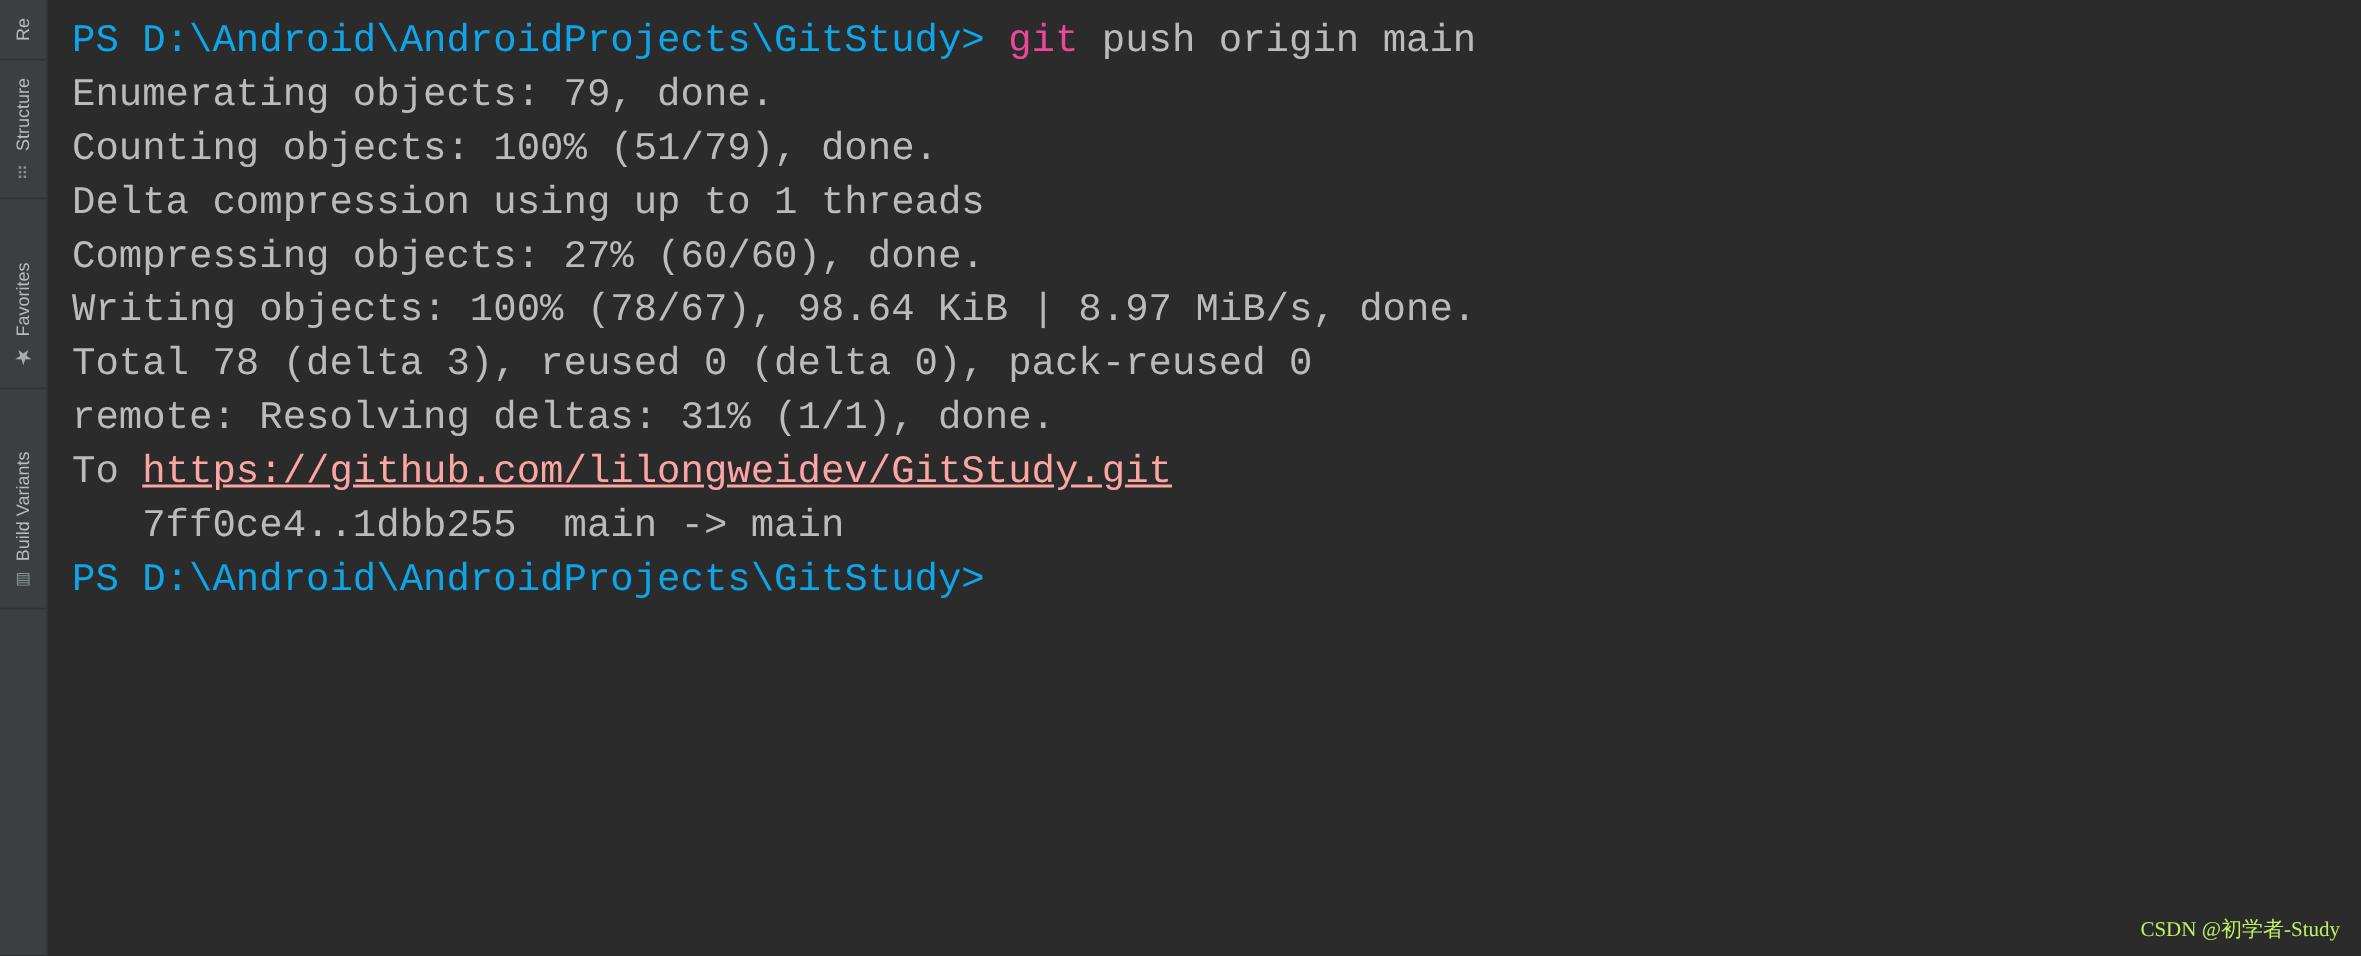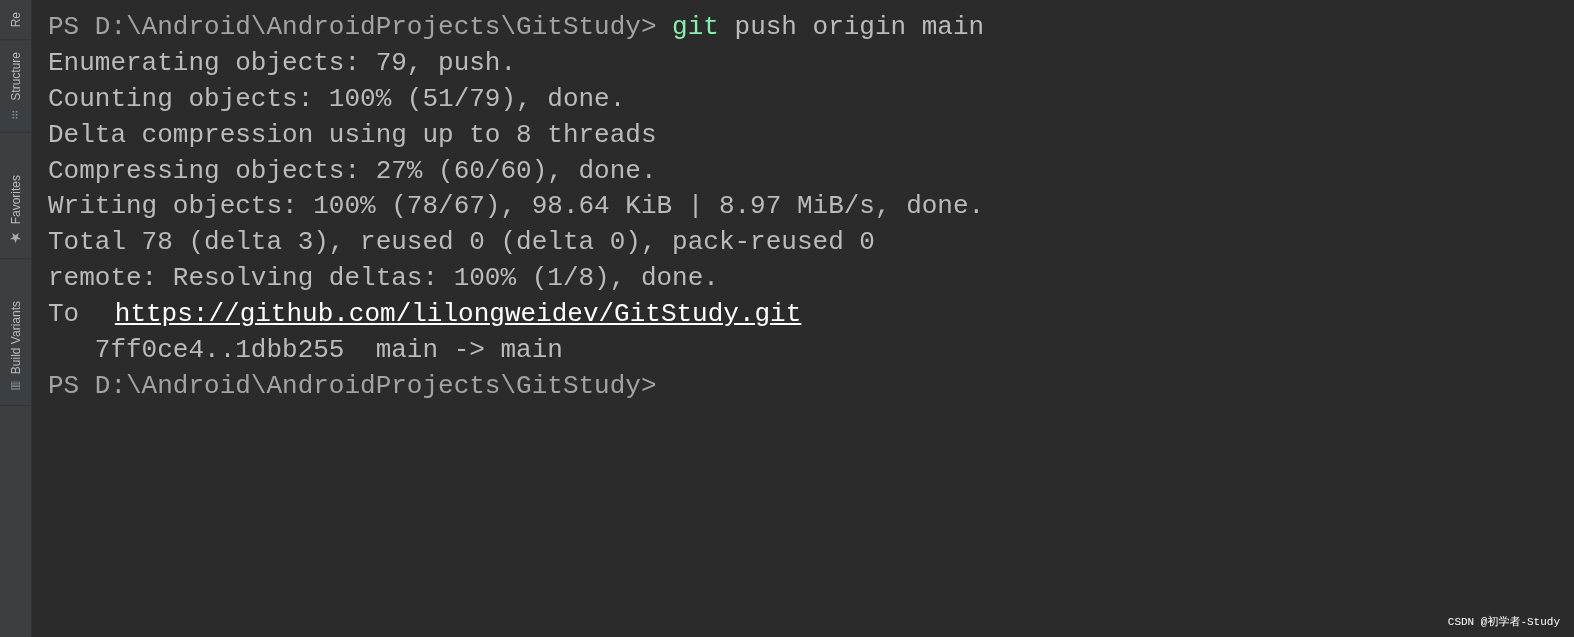--- a/index.html
+++ b/index.html
@@ -53,39 +53,38 @@
       flex: 1;
       background: #2b2b2b;
       padding: 10px 16px;
       font-size: 26px;
       color: #bbbbbb;
       line-height: 1.38;
       overflow: hidden;
       white-space: pre;
     }
     .prompt {
-      color: #a3a3a3;
+      color: #0ea5e9;
       font-family: Liberation Mono, monospace;
     }
     .cmd-git {
-      color: #86efac;
+      color: #ec4899;
     }
     .link {
-      color: #ffffff;
+      color: #fca5a5;
       text-decoration: underline;
       cursor: pointer;
-      margin-left: 20px;
     }
     .watermark {
       position: absolute;
       bottom: 8px;
       right: 14px;
-      color: #ffffff;
-      font-family: Liberation Mono, monospace;
-      font-size: 11px;
+      color: #bef264;
+      font-family: Liberation Serif, serif;
+      font-size: 14px;
       pointer-events: none;
     }
     .spacer {
       flex: 1;
     }
   </style>
 </head>
 <body>
 
 <div class="sidebar">
@@ -103,24 +102,24 @@
   </div>
   <div class="spacer" style="flex:0 0 30px;"></div>
   <div class="sidebar-tab">
     <span class="tab-icon" style="color:#87939a;font-size:11px;">▤</span>
     <span>Build Variants</span>
   </div>
   <div class="spacer"></div>
 </div>
 
 <div class="terminal"><span class="prompt">PS D:\Android\AndroidProjects\GitStudy&gt; </span><span class="cmd-git">git</span><span> push origin main</span>
-<span>Enumerating objects: 79, push.</span>
+<span>Enumerating objects: 79, done.</span>
 <span>Counting objects: 100% (51/79), done.</span>
-<span>Delta compression using up to 8 threads</span>
+<span>Delta compression using up to 1 threads</span>
 <span>Compressing objects: 27% (60/60), done.</span>
 <span>Writing objects: 100% (78/67), 98.64 KiB | 8.97 MiB/s, done.</span>
 <span>Total 78 (delta 3), reused 0 (delta 0), pack-reused 0</span>
-<span>remote: Resolving deltas: 100% (1/8), done.</span>
+<span>remote: Resolving deltas: 31% (1/1), done.</span>
 <span>To </span><span class="link">https://github.com/lilongweidev/GitStudy.git</span>
 <span>   7ff0ce4..1dbb255  main -&gt; main</span>
 <span class="prompt">PS D:\Android\AndroidProjects\GitStudy&gt;</span></div>
 
 <div class="watermark">CSDN @初学者-Study</div>
 
 </body></html>

